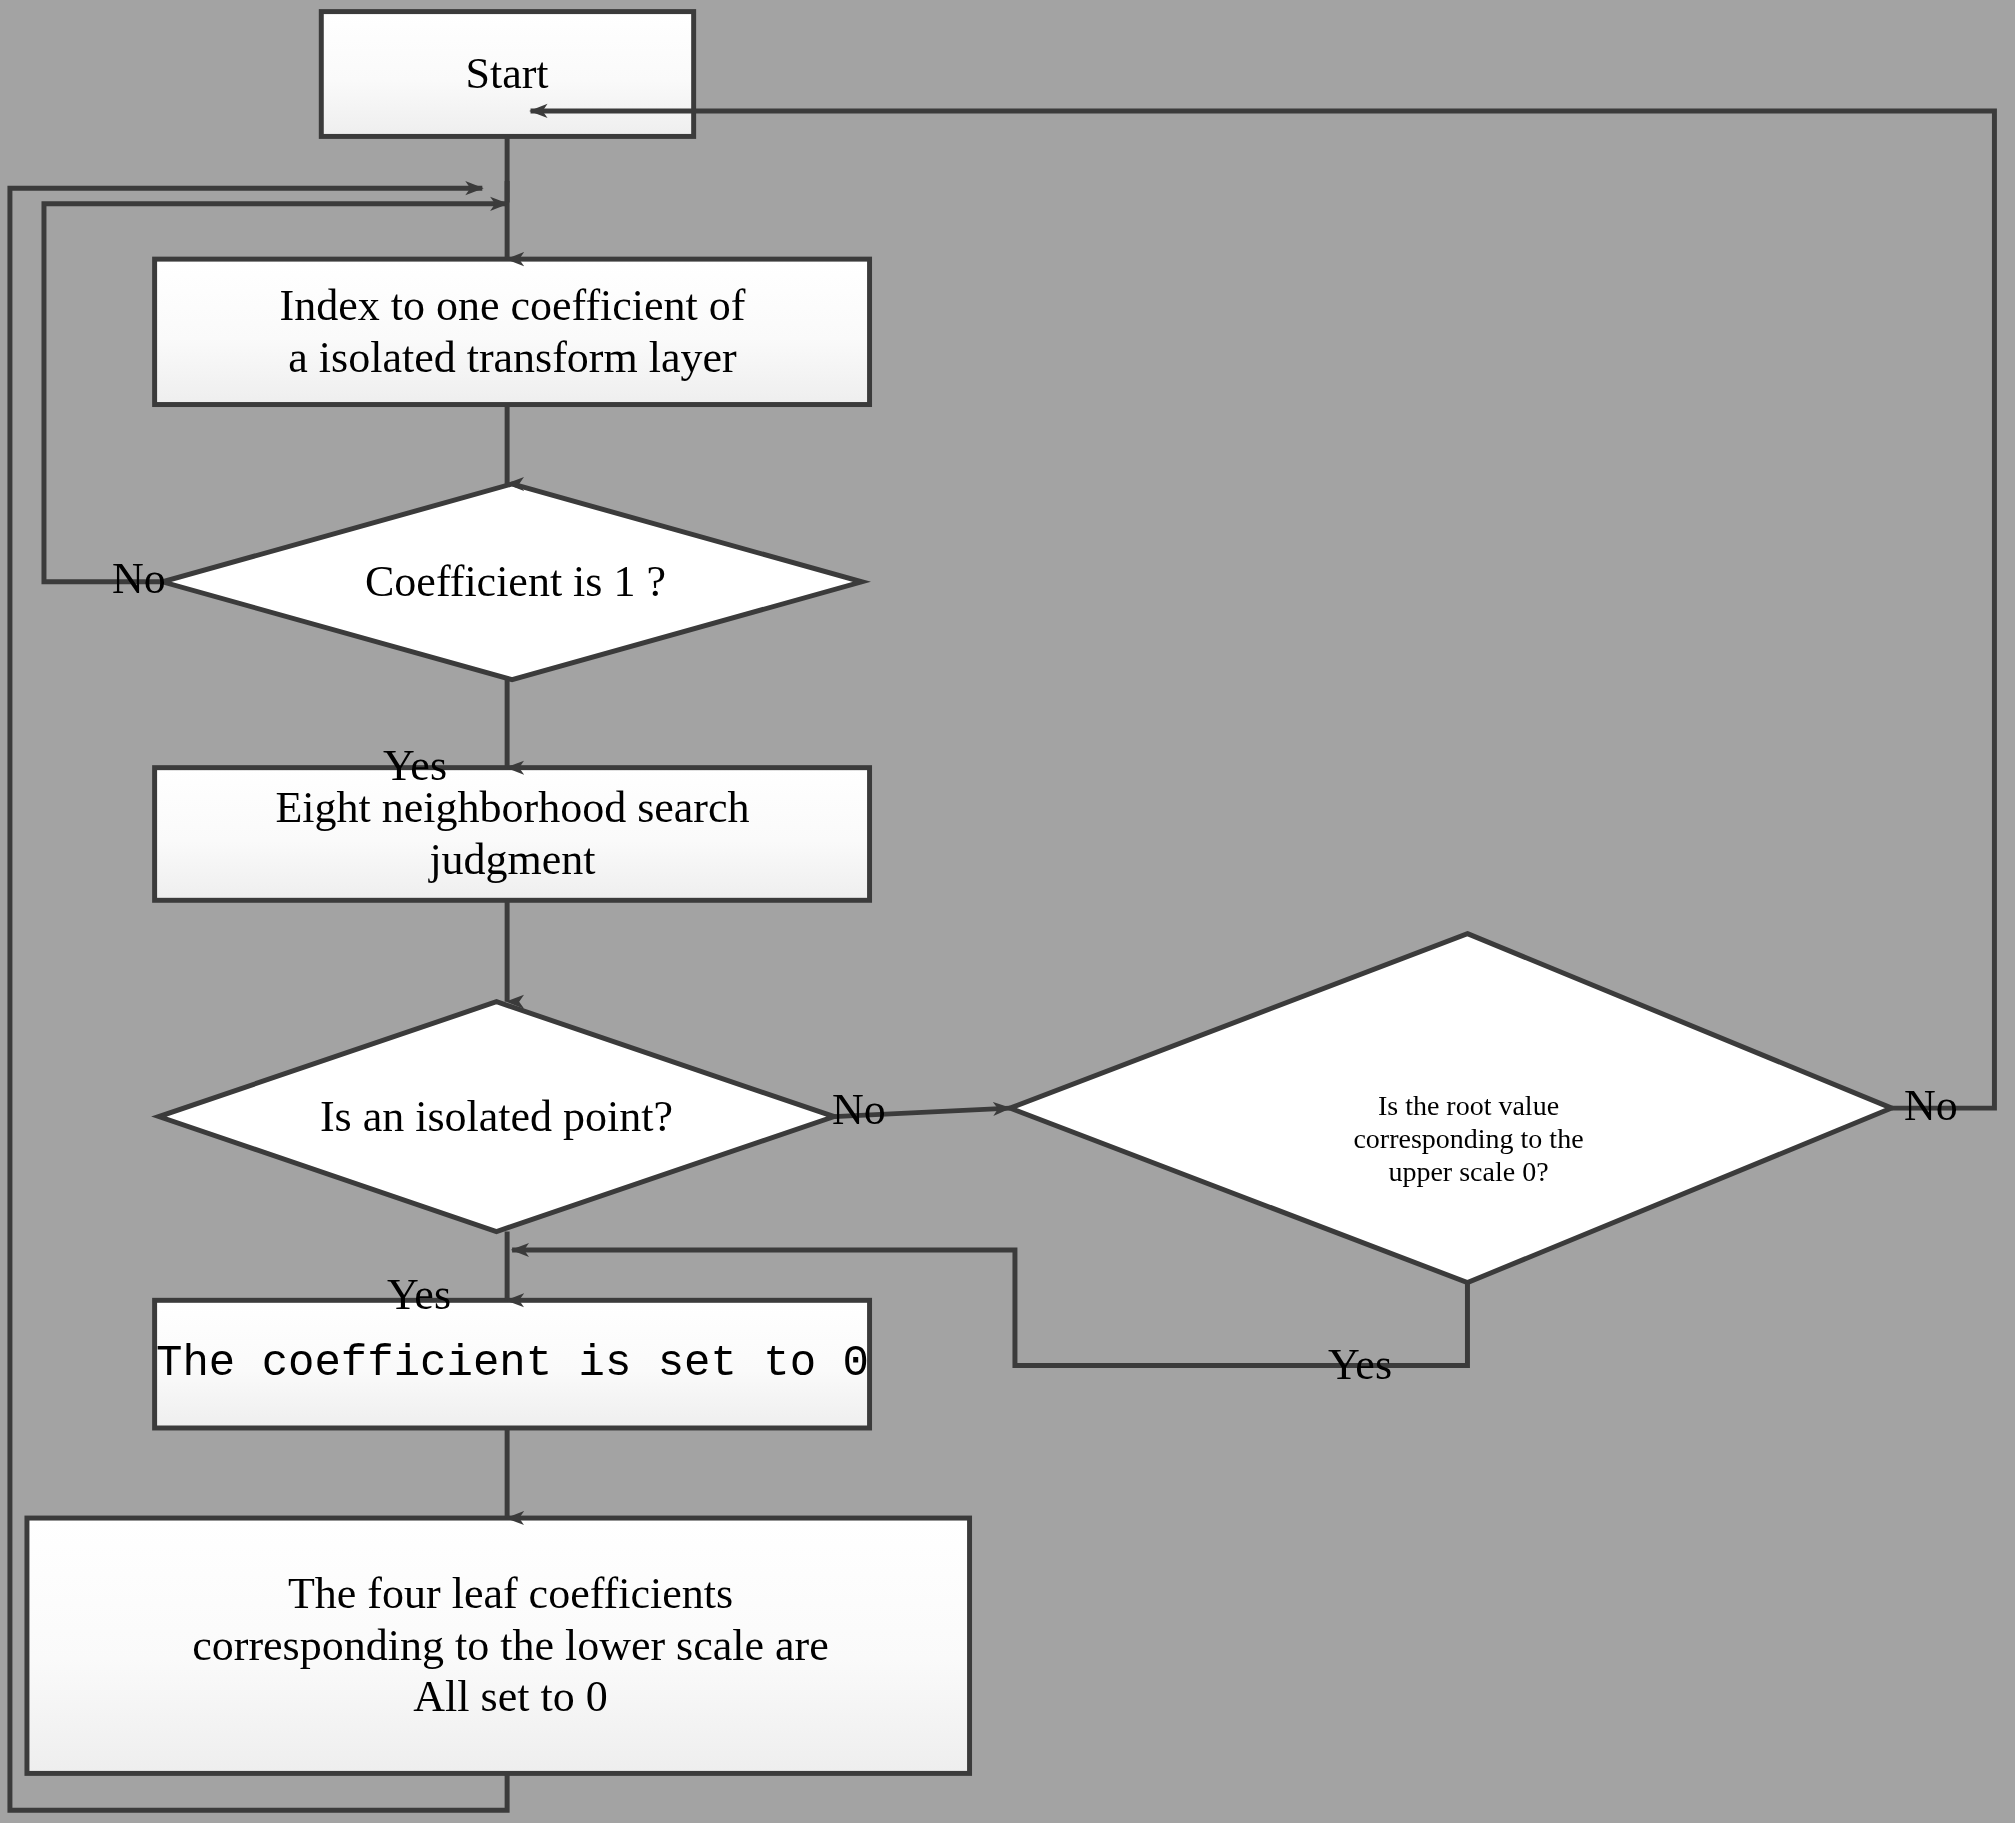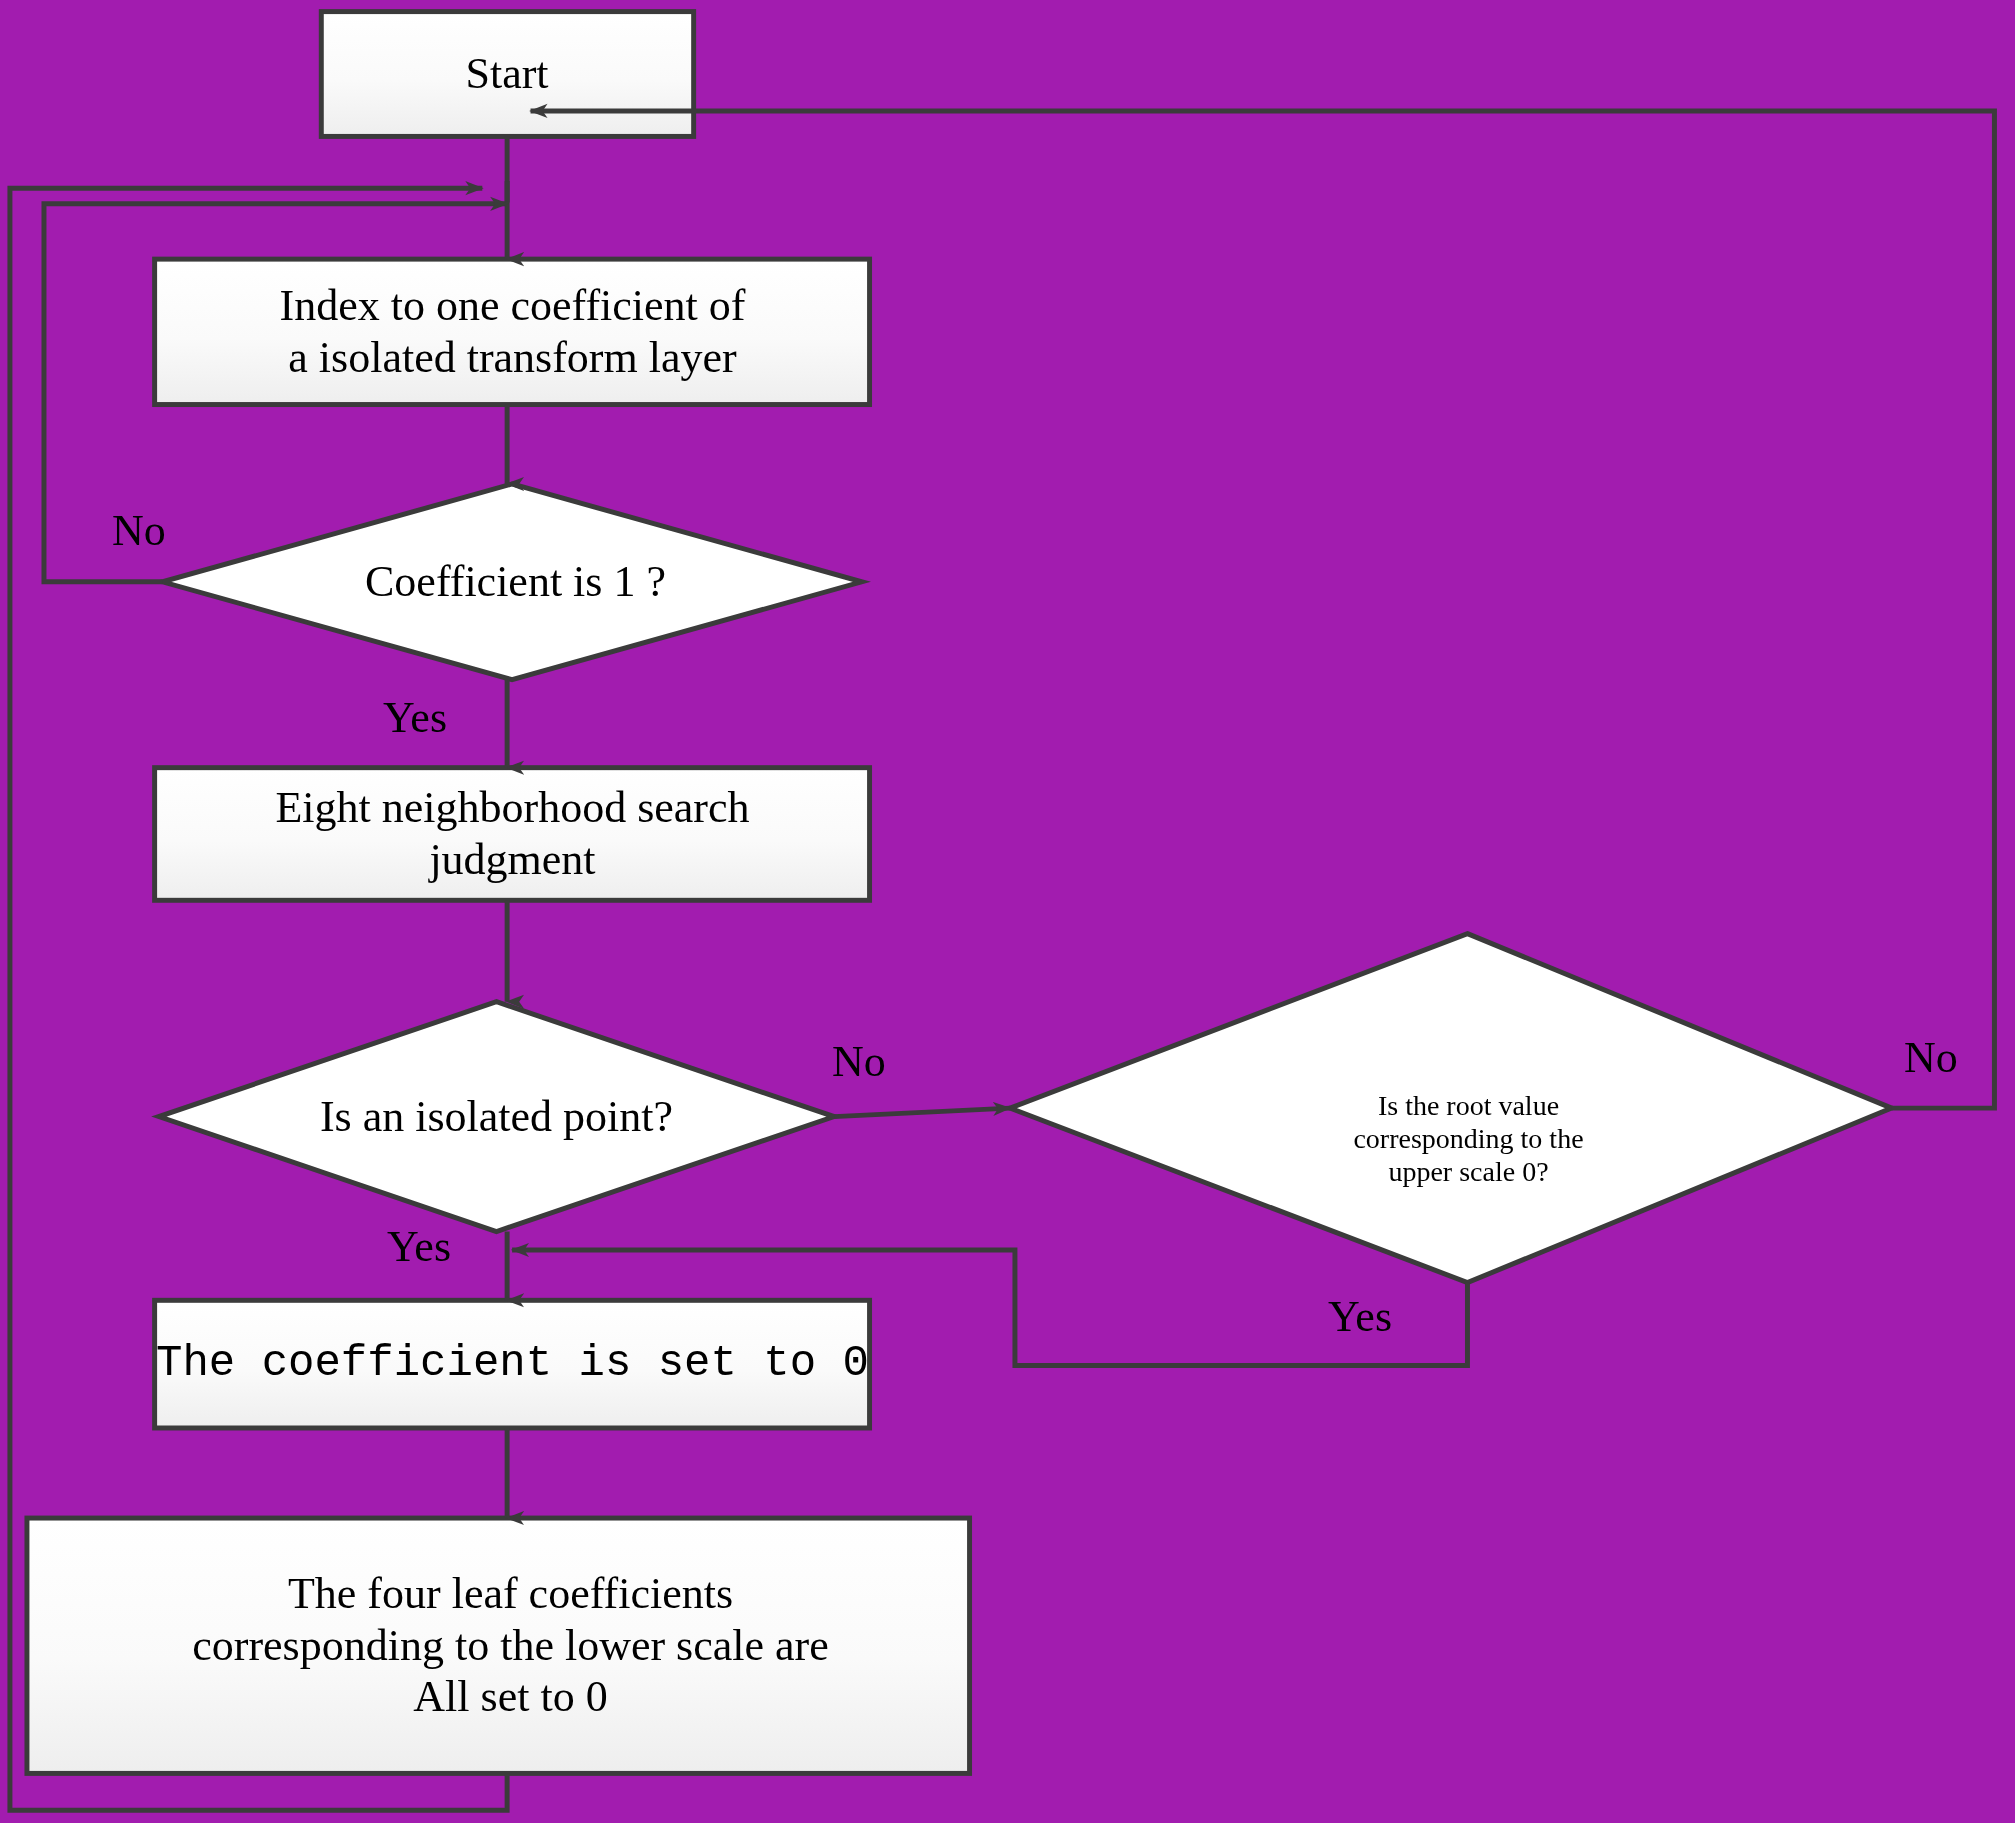--- a/index.html
+++ b/index.html
@@ -1,34 +1,35 @@
 <!DOCTYPE html>
 <html style="font-size:11.3px"><head>
 <meta charset="utf-8">
 <style>
   html,body{margin:0;padding:0;background:#ffffff;}
   body{font-family:"Liberation Serif","DejaVu Serif",serif;}
-  #stage{position:relative;width:2015px;height:1824px;background:#a21caf;overflow:hidden;}
+  #stage{position:relative;width:2015px;height:1824px;background:#a3a3a3;overflow:hidden;}
   svg{position:absolute;left:0;top:0;width:2015px;height:1824px;}
   .nodeText{
     position:absolute;
     display:flex;align-items:center;justify-content:center;
     text-align:center;
     color:#000000;
     font-family:"Liberation Serif","DejaVu Serif",serif;
     line-height:1.18;
     pointer-events:none;
     white-space:pre-line;
   }
   .edgeLabel{
     position:absolute;
     color:#000000;
     font-family:"Liberation Serif","DejaVu Serif",serif;
     white-space:nowrap;
     pointer-events:none;
+    margin-top:48px;
   }
 </style>
 </head>
 <body>
 
 <div id="stage">
 
   <svg viewBox="0 0 2841 2571" xmlns="http://www.w3.org/2000/svg">
     <defs>
       <linearGradient id="boxGrad" x1="0" y1="0" x2="0" y2="1">

